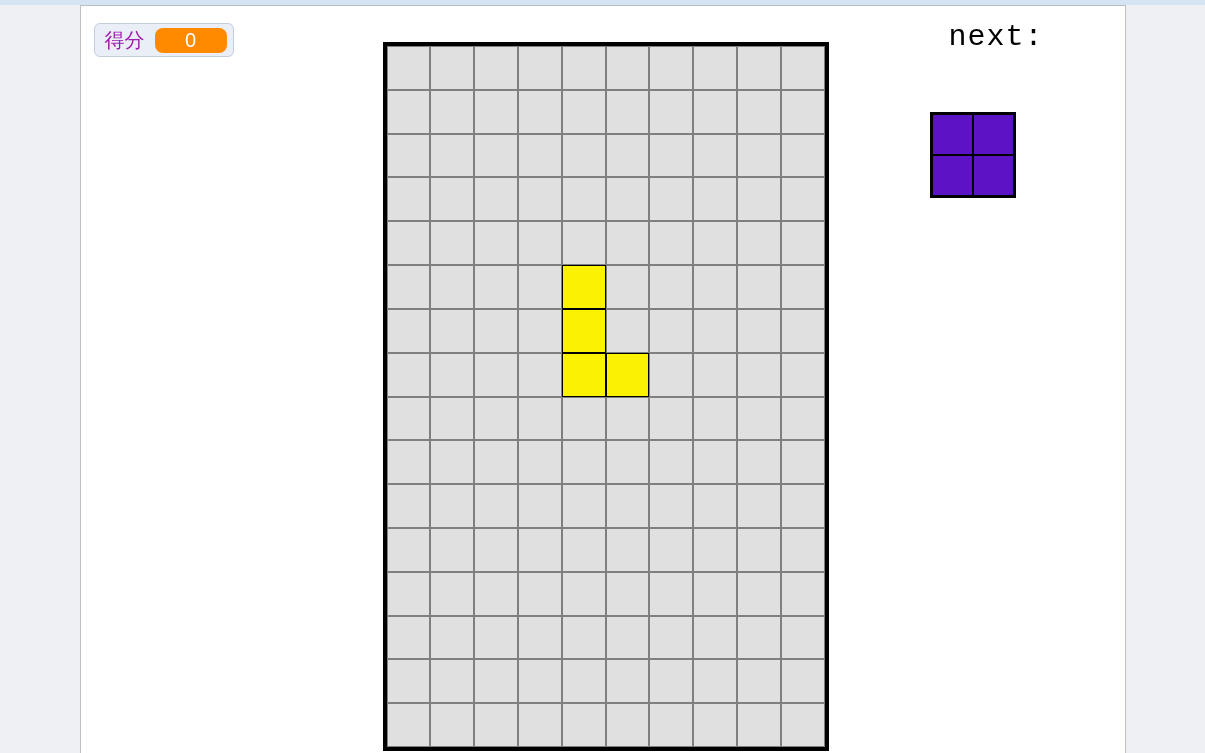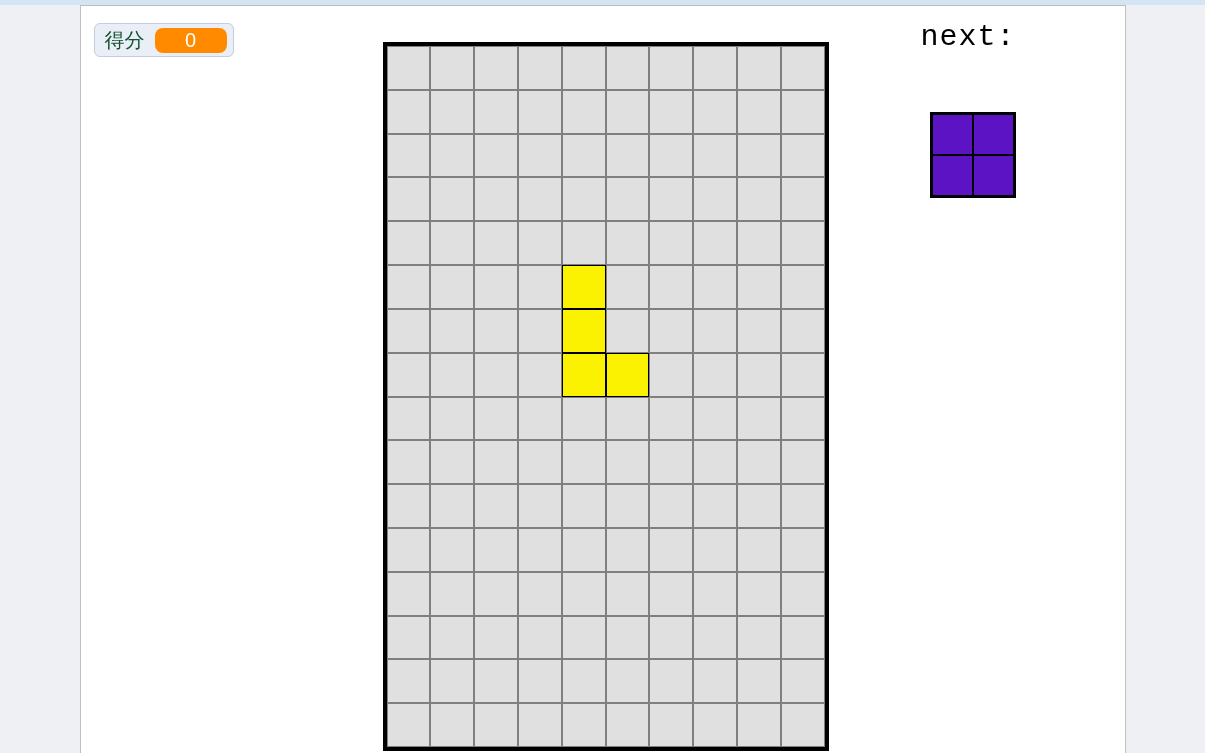--- a/index.html
+++ b/index.html
@@ -40,38 +40,38 @@
     background: #e9eef7;
     border: 1px solid #c5cddc;
     border-radius: 6px;
     padding: 3px 6px 3px 10px;
     gap: 10px;
     height: 34px;
     box-sizing: border-box;
   }
   .score-label {
     font-size: 20px;
-    color: #14532d;
+    color: #a21caf;
   }
   .score-value {
     background: #ff8a00;
     color: #ffffff;
     font-size: 20px;
     line-height: 1;
     width: 72px;
     text-align: center;
     border-radius: 8px;
     padding: 2px 0 3px 0;
   }
 
   
   .next-label {
     position: absolute;
     top: 14px;
-    left: 840px;
+    left: 868px;
     font-family: "Courier New", monospace;
     font-size: 30px;
     letter-spacing: 1px;
     color: #000;
   }
 
   
   .next-piece {
     position: absolute;
     top: 106px;

